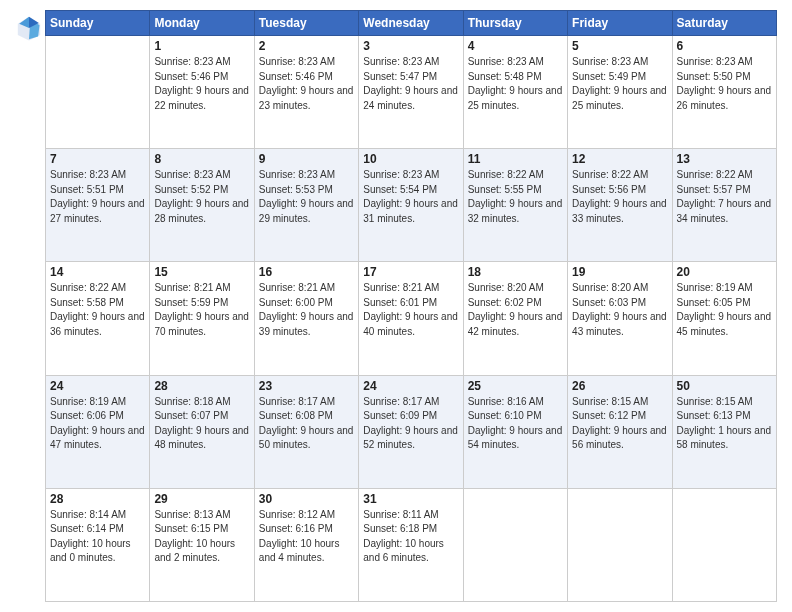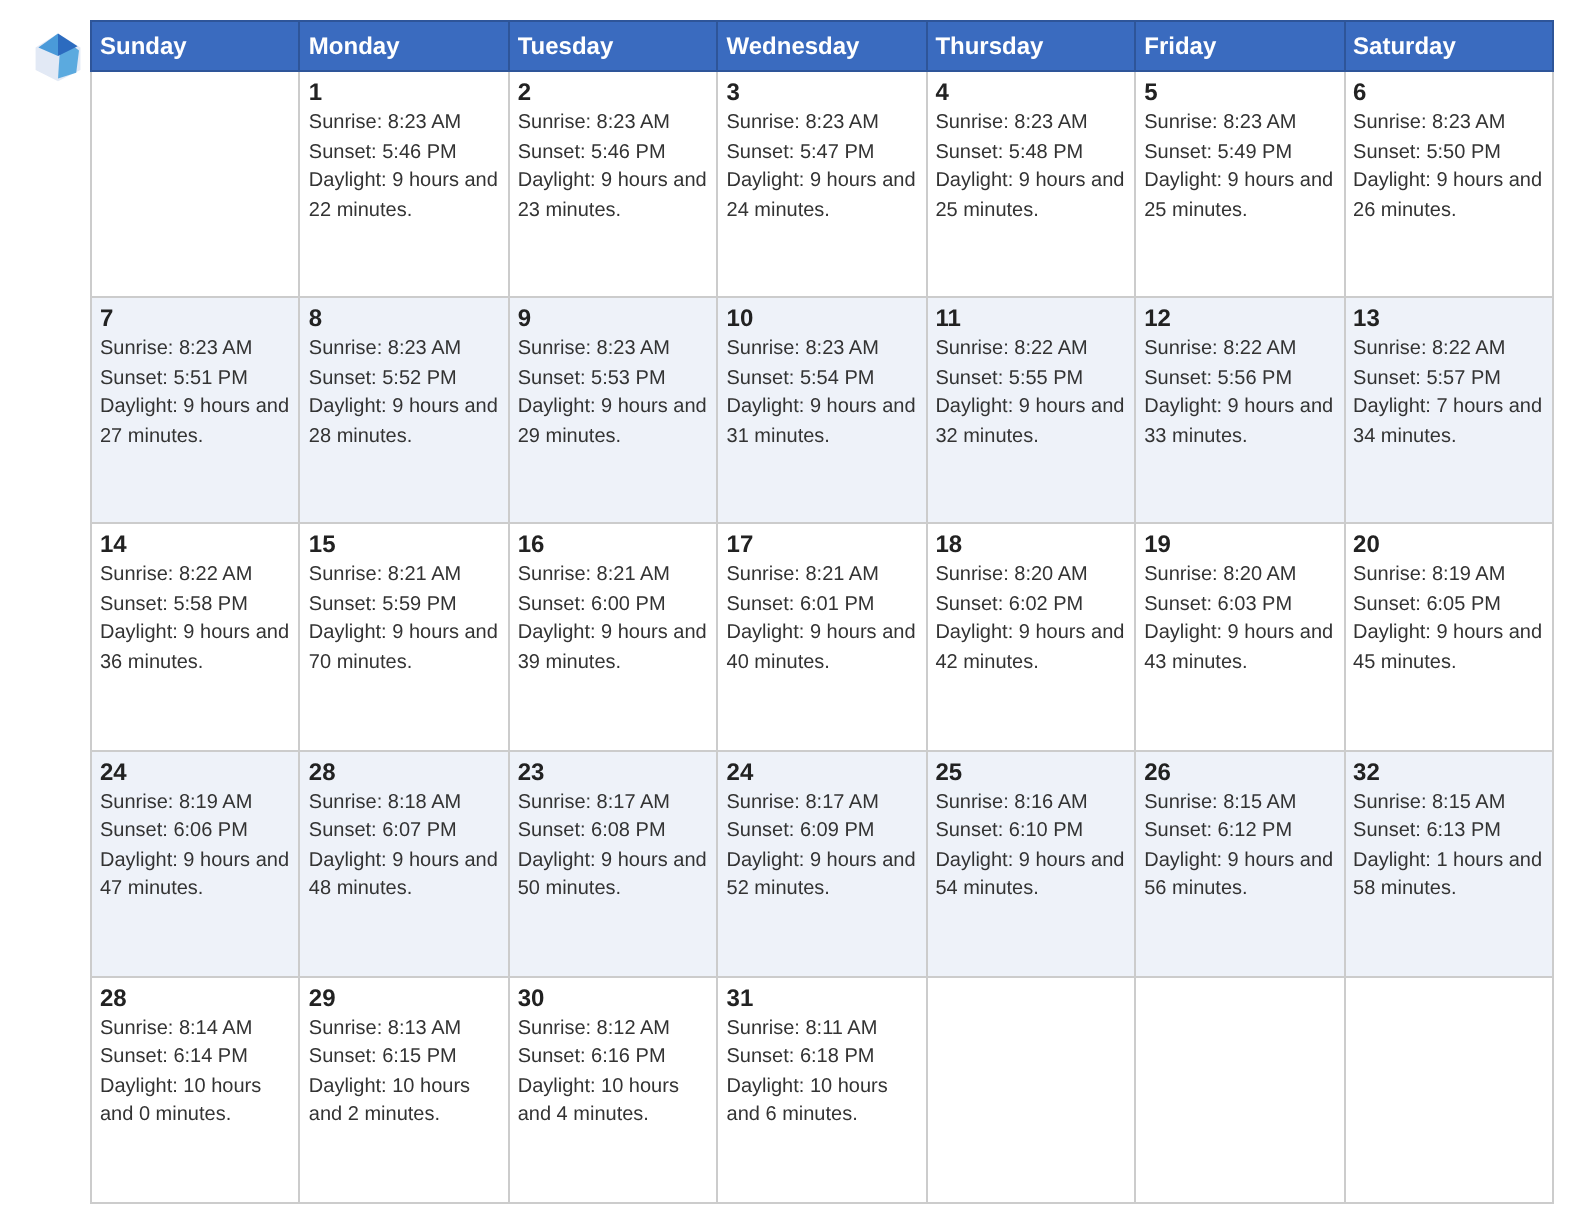--- a/index.html
+++ b/index.html
@@ -241,21 +241,21 @@
           </td>
           <td>
             <span class="day-num">25</span>
             <div class="day-info"><span>Sunrise: 8:16 AM</span><br><span>Sunset: 6:10 PM</span><br><span>Daylight: 9 hours and 54 minutes.</span></div>
           </td>
           <td>
             <span class="day-num">26</span>
             <div class="day-info"><span>Sunrise: 8:15 AM</span><br><span>Sunset: 6:12 PM</span><br><span>Daylight: 9 hours and 56 minutes.</span></div>
           </td>
           <td>
-            <span class="day-num">32</span>
+            <span class="day-num">50</span>
             <div class="day-info"><span>Sunrise: 8:15 AM</span><br><span>Sunset: 6:13 PM</span><br><span>Daylight: 1 hours and 58 minutes.</span></div>
           </td>
         </tr>
         <tr>
           <td>
             <span class="day-num">28</span>
             <div class="day-info"><span>Sunrise: 8:14 AM</span><br><span>Sunset: 6:14 PM</span><br><span>Daylight: 10 hours and 0 minutes.</span></div>
           </td>
           <td>
             <span class="day-num">29</span>

